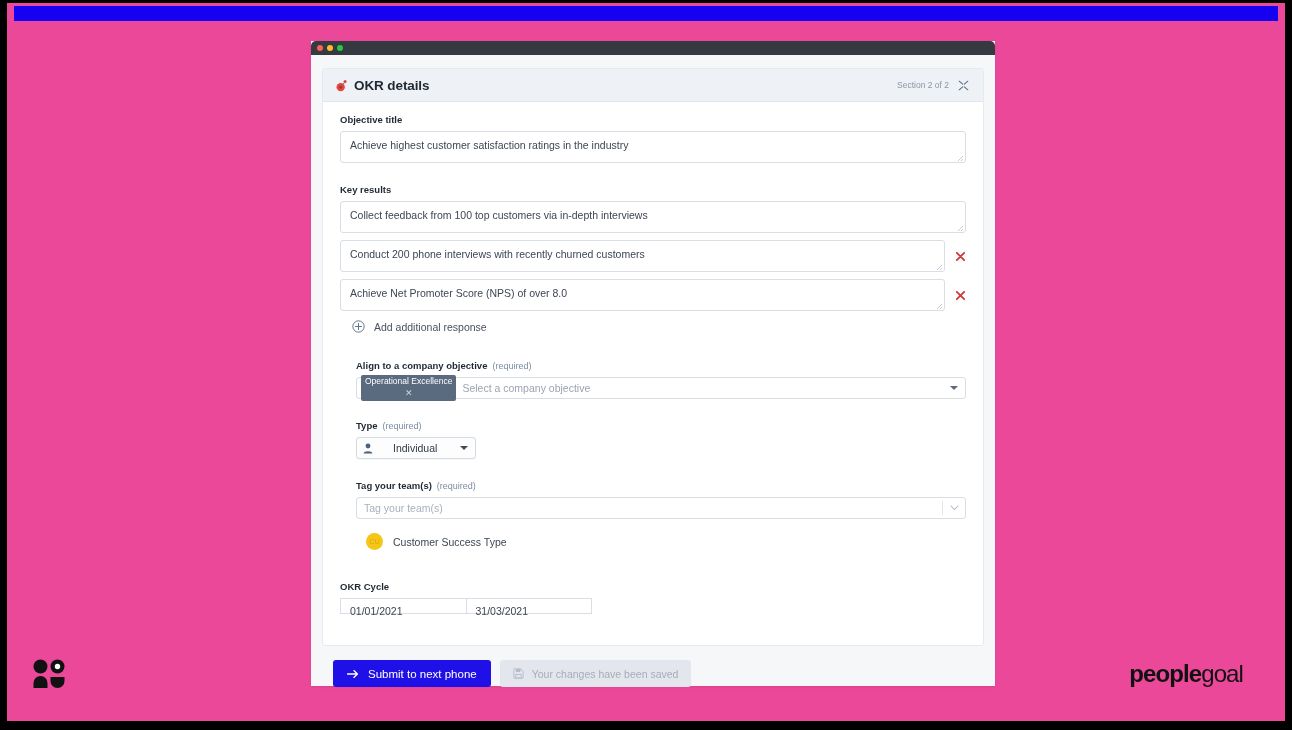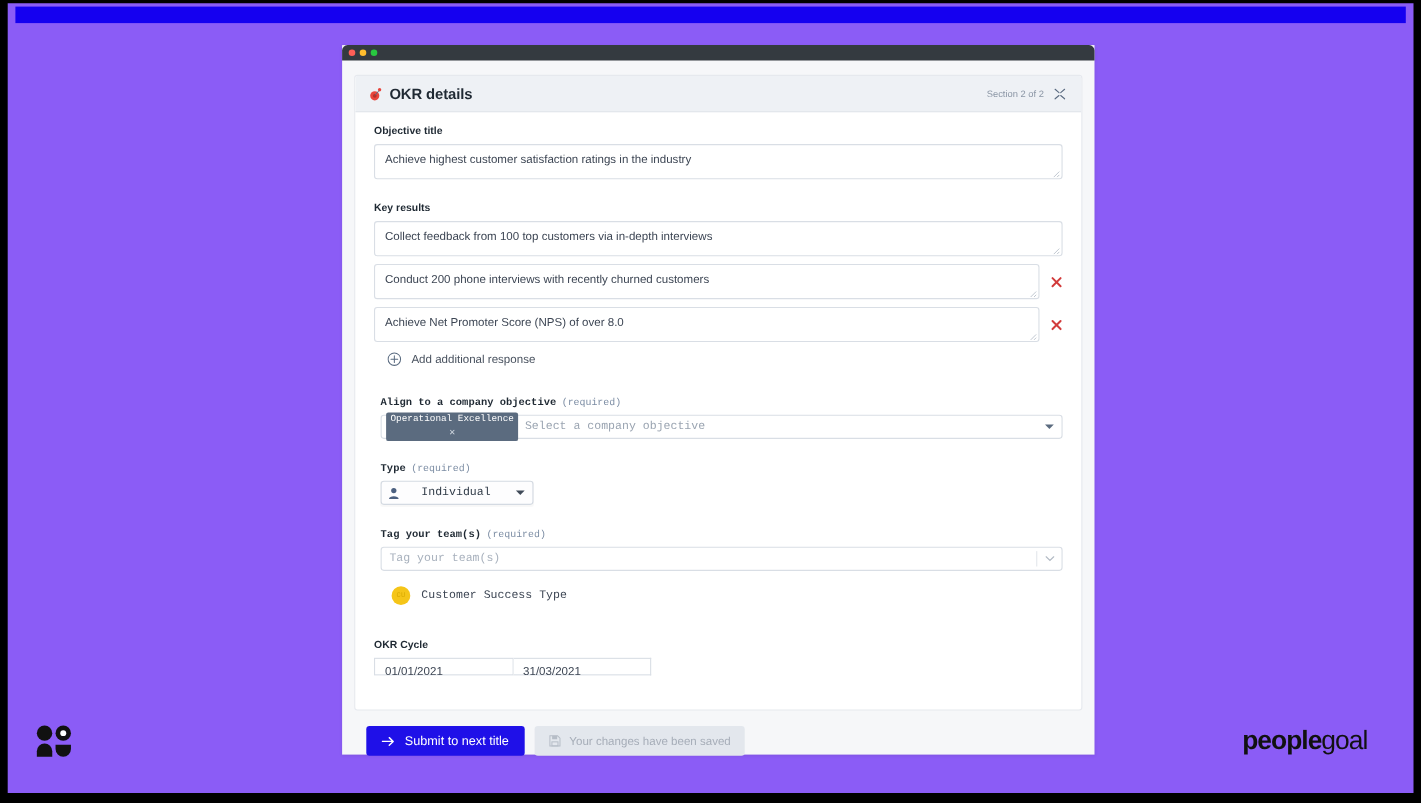--- a/index.html
+++ b/index.html
@@ -13,21 +13,21 @@
     font-family: "Liberation Sans", sans-serif;
     -webkit-font-smoothing: antialiased;
     overflow: hidden;
     position: relative;
   }
 
   
   .slide {
     position: absolute;
     inset: 0;
-    background: #8b5cf6;
+    background: #ec4899;
     border-left: 7px solid #000000;
     border-right: 7px solid #000000;
     border-top: 3px solid #000000;
     border-bottom: 9px solid #000000;
     box-sizing: border-box;
   }
   .top-blue-bar {
     position: absolute;
     left: 7px;
     right: 7px;
@@ -177,21 +177,21 @@
     display: flex;
     align-items: center;
     gap: 9px;
     margin: 9px 0 0 12px;
     font-size: 10.5px;
     color: #49525f;
   }
   .plus-icon { width: 13px; height: 13px; display: block; }
 
   
-  .indent { margin-left: 6px; font-family: Liberation Mono, monospace; }
+  .indent { margin-left: 16px; }
   .multiselect {
     border: 1px solid #d9dee5;
     border-radius: 3px;
     background: #fff;
     height: 22px;
     display: flex;
     align-items: center;
     padding: 0 5px 0 4px;
     box-sizing: border-box;
   }
@@ -556,21 +556,21 @@
         </div>
       </div>
 
       <div class="footer">
         <button class="btn-primary">
           <span>
             <svg class="arrow-icon" viewBox="0 0 14 11">
               <path d="M0.5 5.5 L12 5.5 M8 1.5 L12.2 5.5 L8 9.5" stroke="#ffffff" stroke-width="1.5" fill="none" stroke-linecap="round" stroke-linejoin="round"></path>
             </svg>
           </span>
-          <span>Submit to next title</span>
+          <span>Submit to next phone</span>
         </button>
         <div class="btn-saved">
           <span>
             <svg class="save-icon" viewBox="0 0 12 12">
               <path d="M1 1 H8.6 L11 3.4 V11 H1 Z" fill="none" stroke="#b6bdc7" stroke-width="1"></path>
               <rect x="3.2" y="1" width="5" height="3.4" fill="#b6bdc7"></rect>
               <rect x="3" y="7" width="6" height="4" fill="none" stroke="#b6bdc7" stroke-width="1"></rect>
             </svg>
           </span>
           <span>Your changes have been saved</span>

